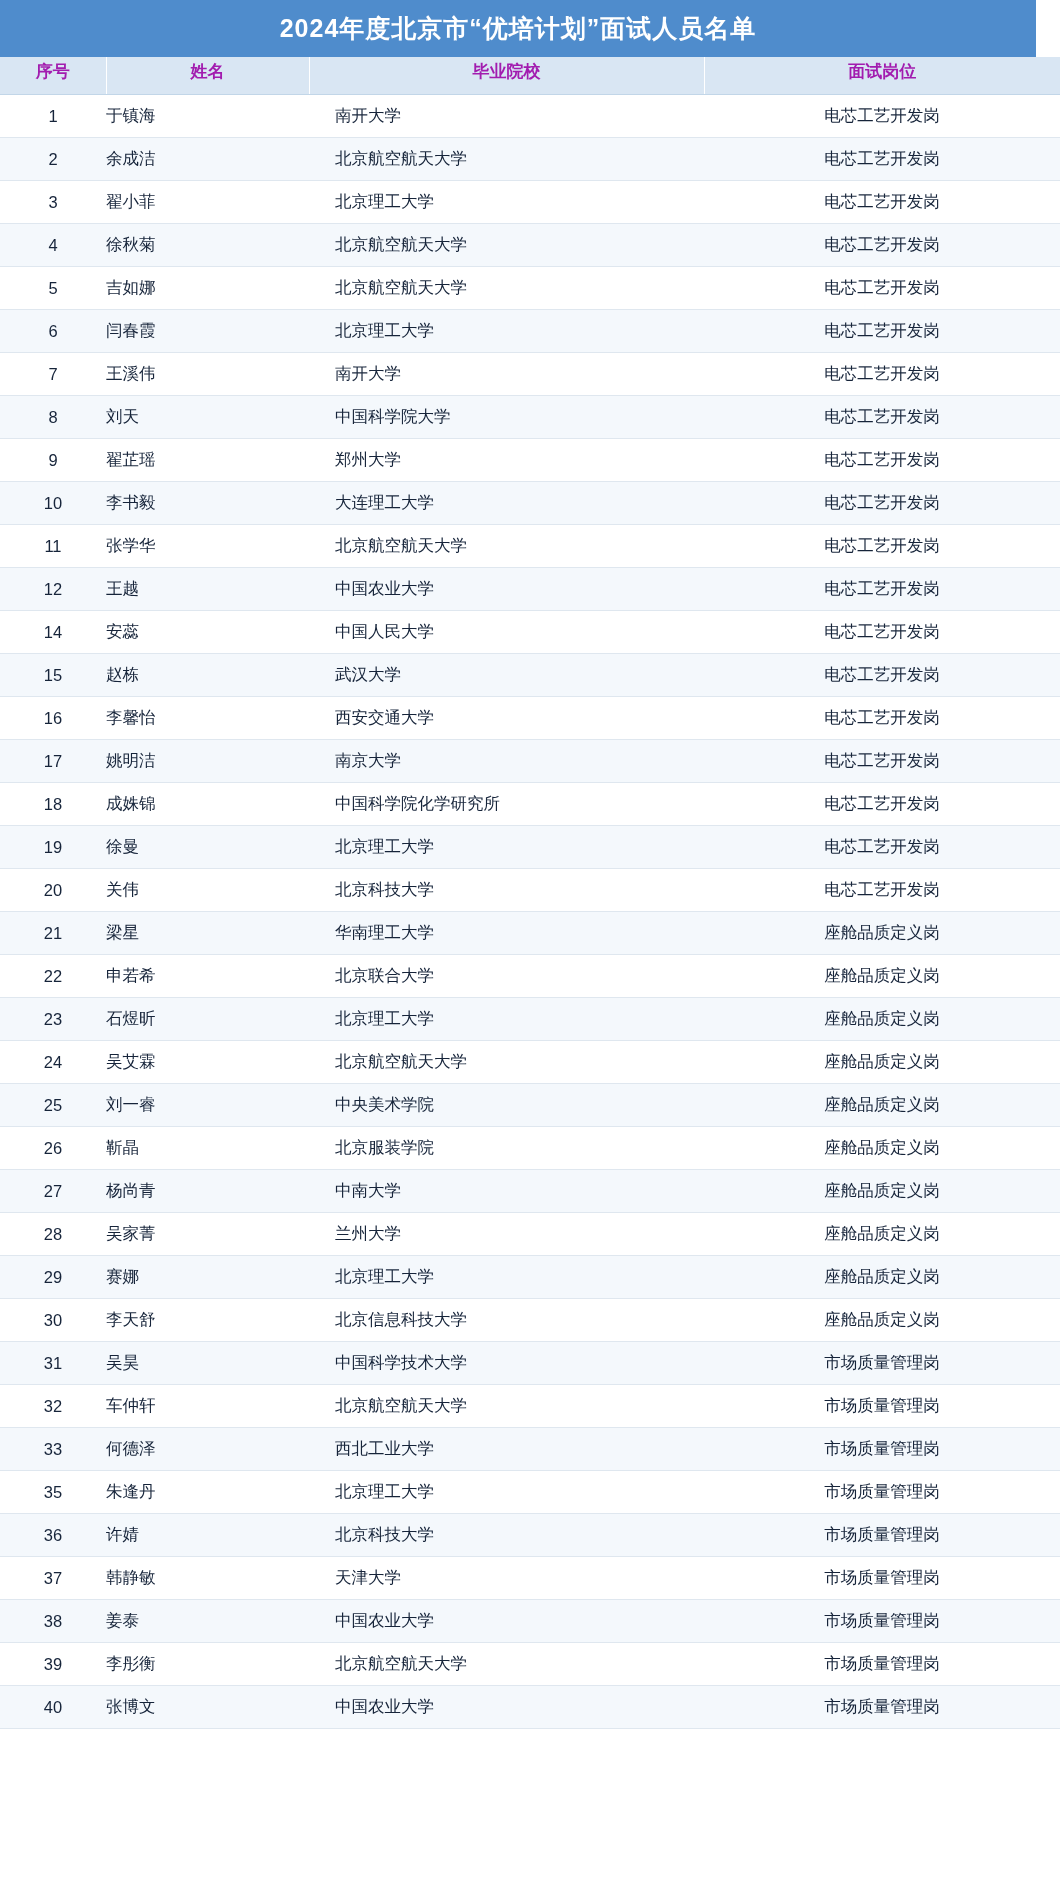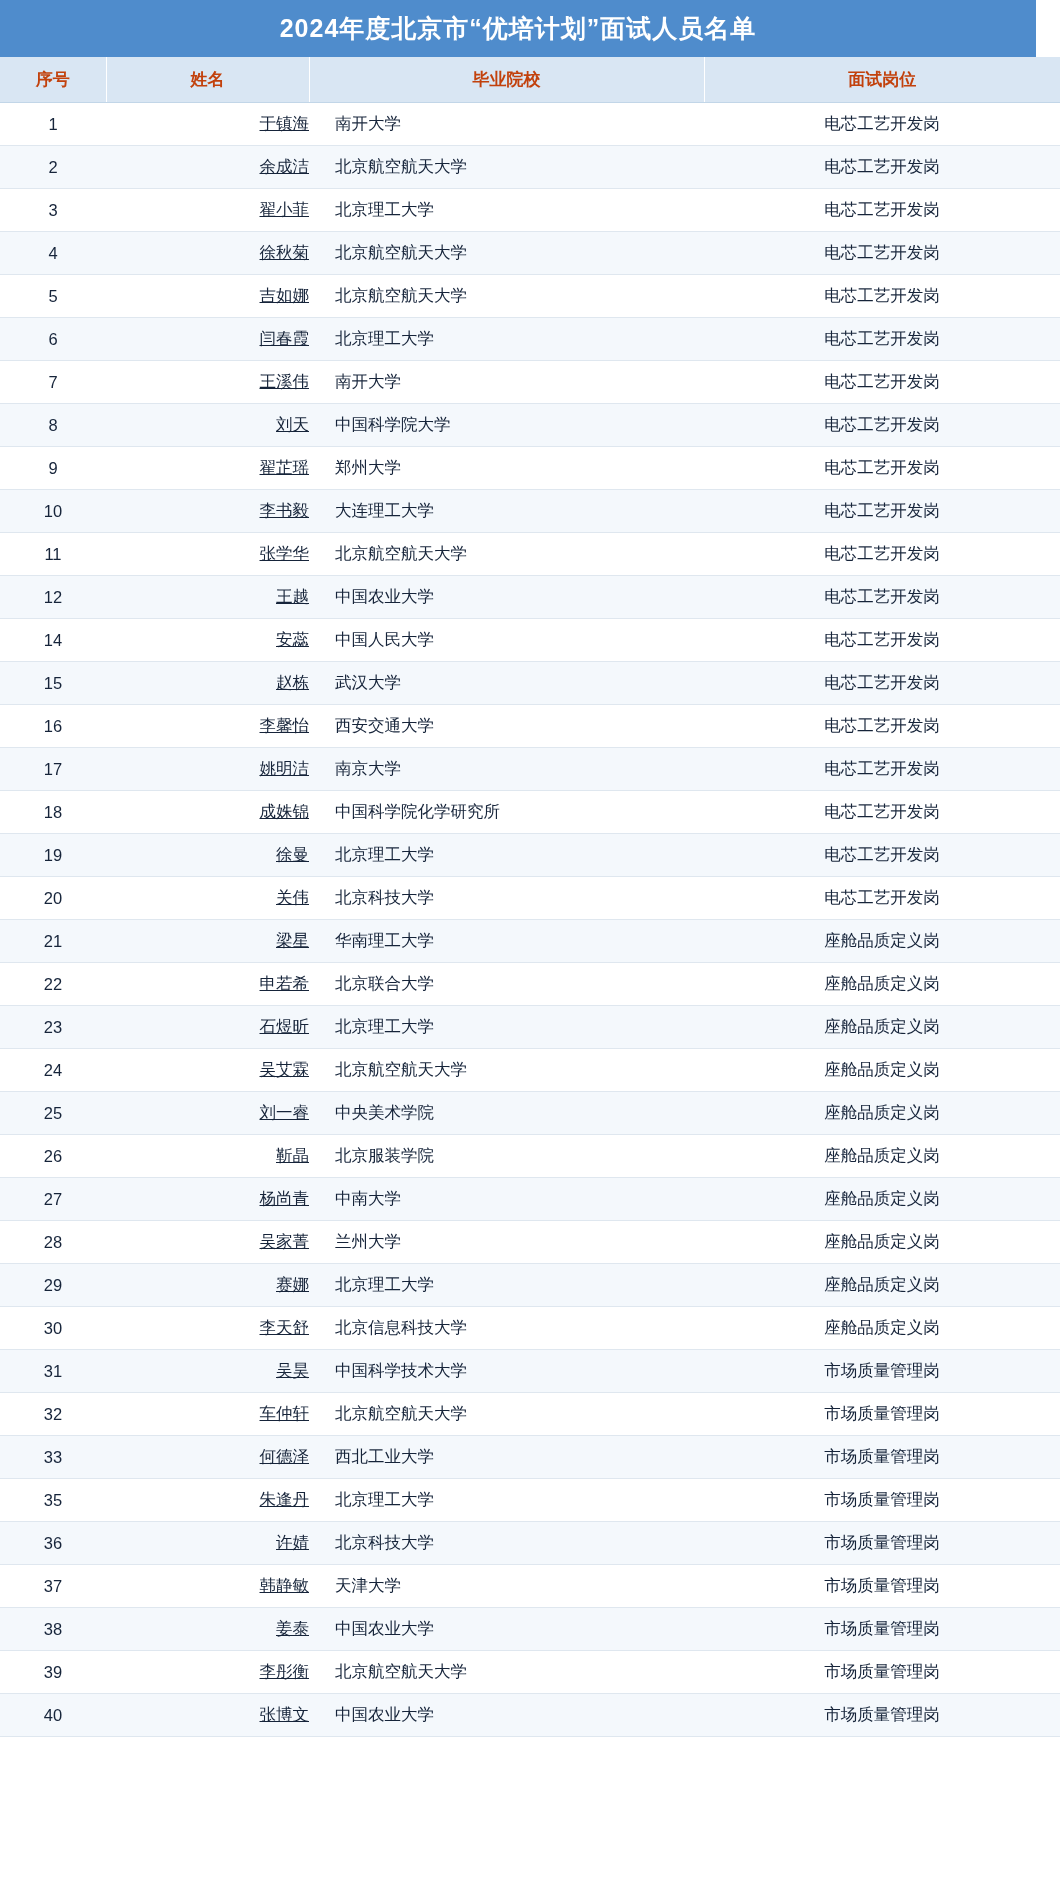--- a/index.html
+++ b/index.html
@@ -32,39 +32,39 @@
     border-collapse: collapse;
     table-layout: fixed;
   }
   table.roster col.c-idx   { width: 106px; }
   table.roster col.c-name  { width: 203px; }
   table.roster col.c-univ  { width: 395px; }
   table.roster col.c-post  { width: 356px; }
 
   thead th {
     background: #d9e6f3;
-    color: #c2410c;
+    color: #a21caf;
     font-size: 17px;
     font-weight: bold;
     text-align: center;
-    padding: 11px 0 11px 0;
+    padding: 3px 0 11px 0;
     border-right: 1px solid #ffffff;
     border-bottom: 1px solid #c2d6e8;
   }
   thead th:last-child { border-right: none; }
 
   tbody td {
     font-size: 16.5px;
     color: #16243a;
     padding: 10px 0 10px 0;
     border-bottom: 1px solid #dfe7ef;
     height: 22px;
   }
   tbody tr td.idx  { text-align: center; width: 106px; }
-  tbody tr td.name { text-align: right; text-decoration: underline; }
+  tbody tr td.name { text-align: left; }
   tbody tr td.univ { text-align: left; padding-left: 26px; font-family: Liberation Mono, monospace; }
   tbody tr td.post { text-align: center; }
 
   tbody tr:nth-child(odd)  { background: #ffffff; }
   tbody tr:nth-child(even) { background: #f4f8fc; }
 </style>
 </head>
 <body>
 
 <div class="page">

